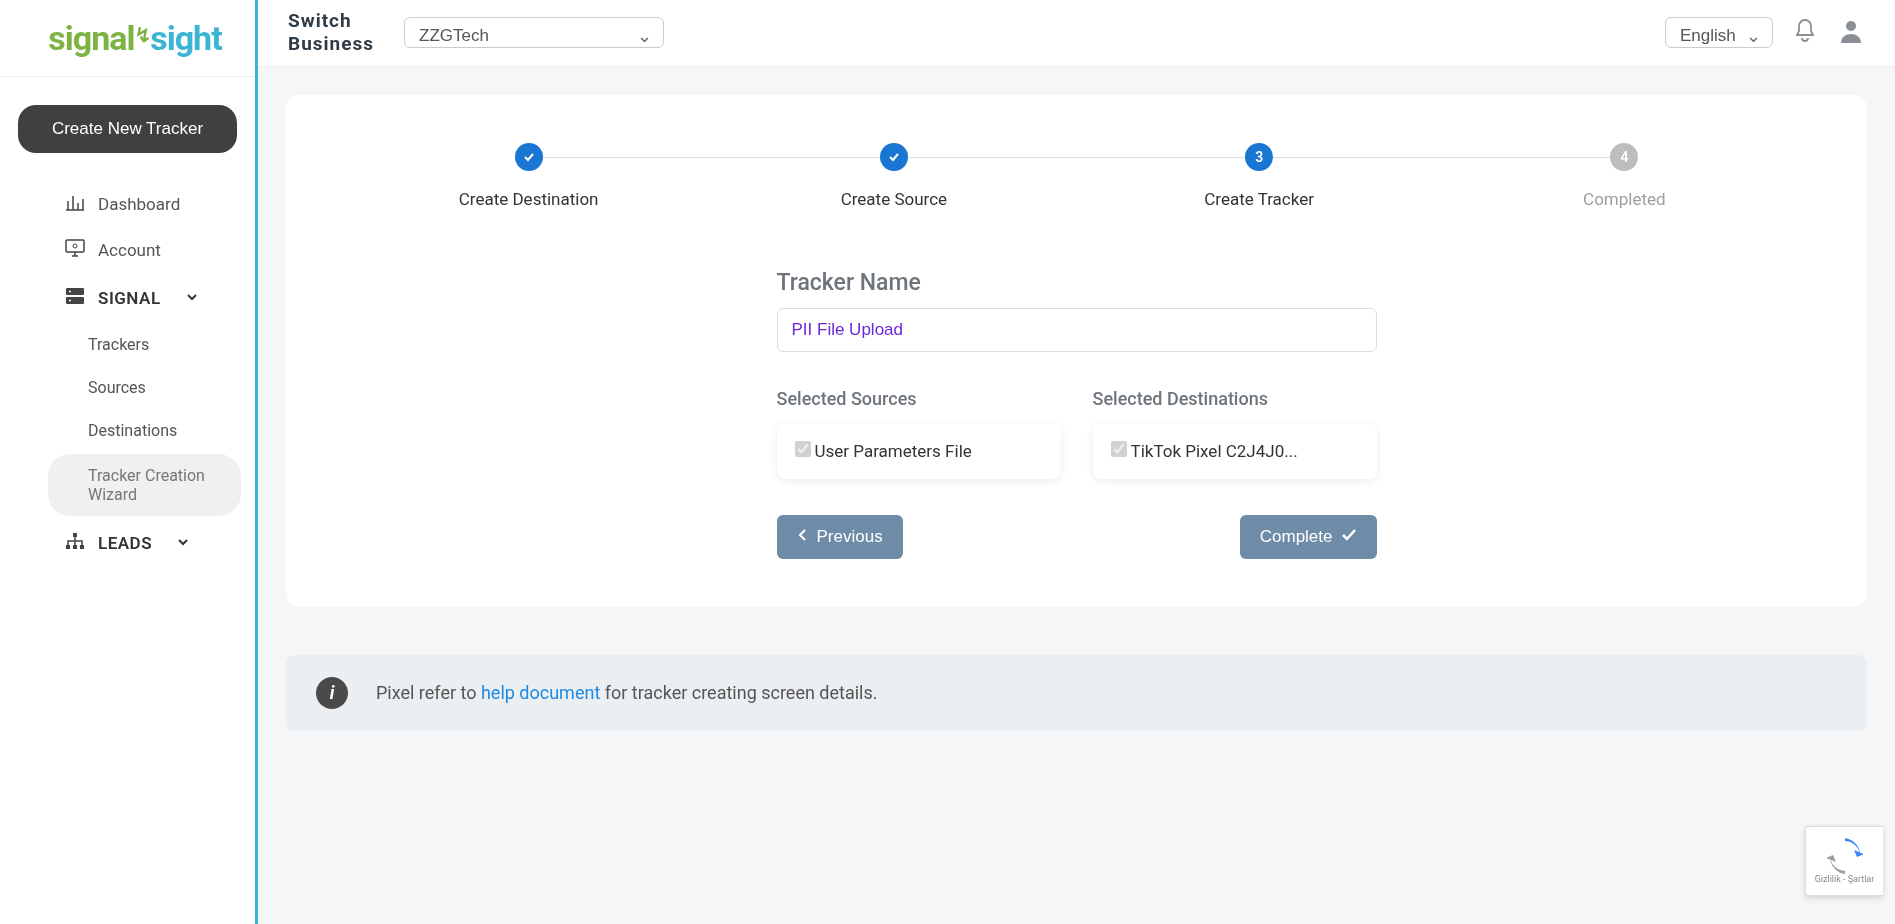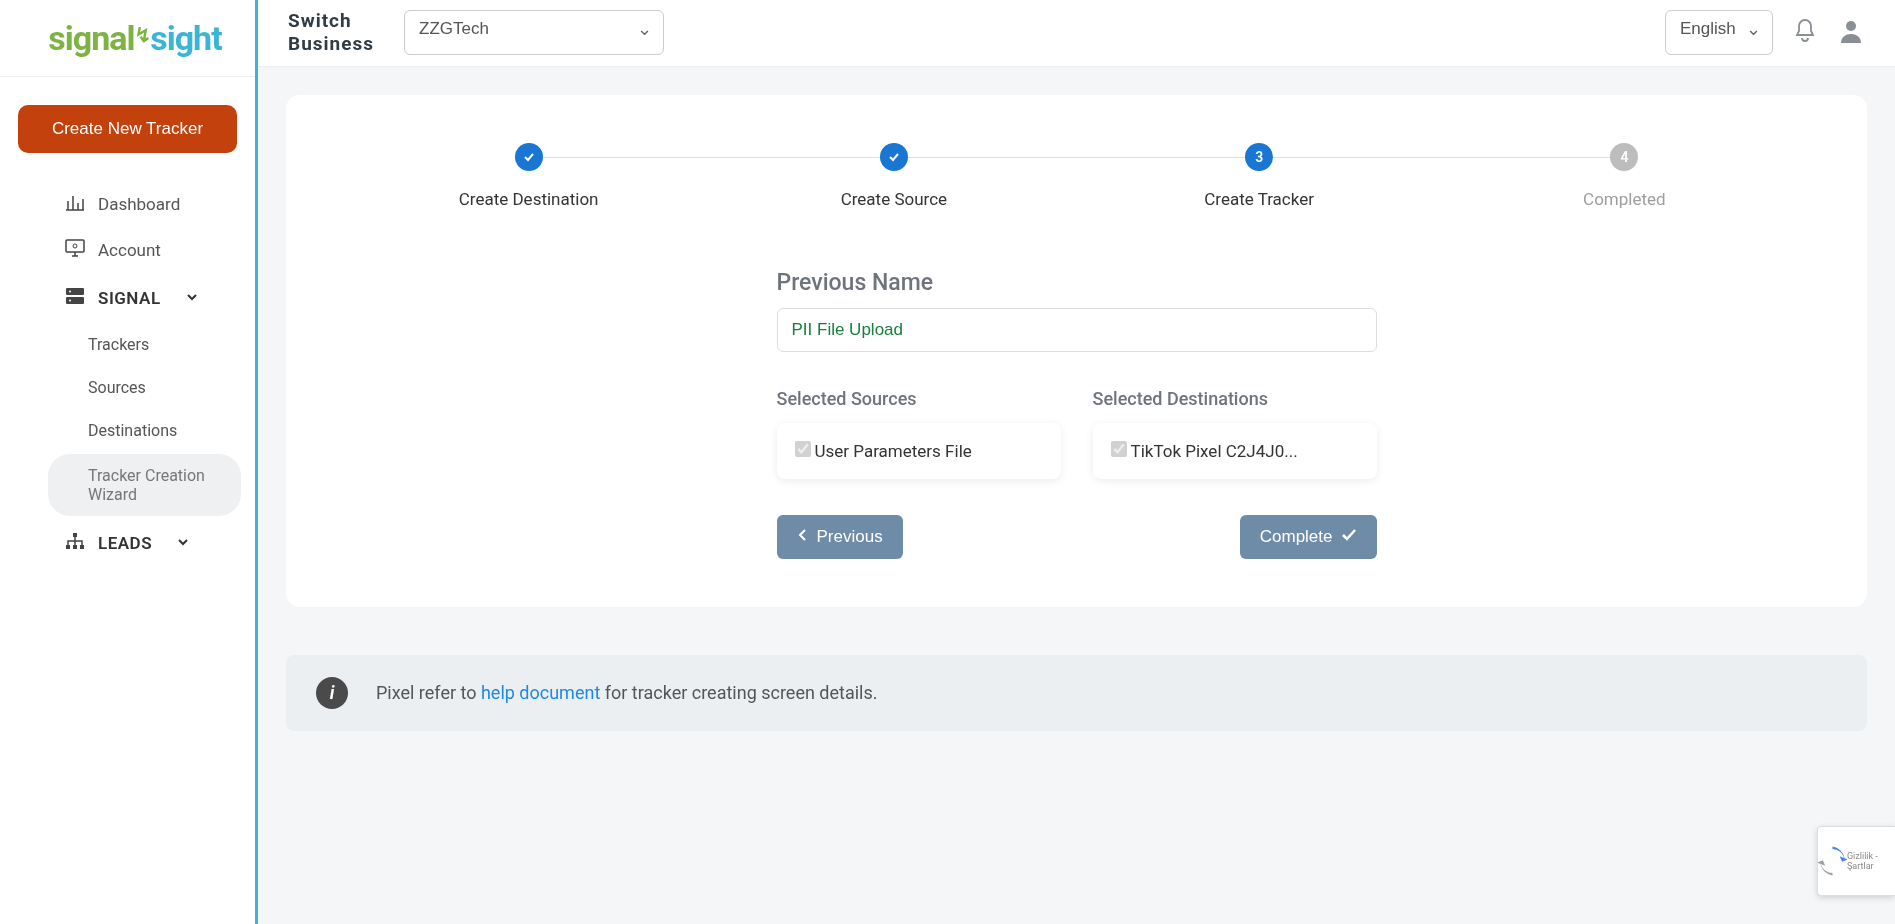--- a/index.html
+++ b/index.html
@@ -37,24 +37,24 @@
 .logo .b { color: #3bb5d6; }
 .logo-icon {
   display: inline-block;
   color: #7cb342;
   position: relative;
   top: -8px;
   font-size: 20px;
 }
 .btn-create {
   margin: 28px 18px 18px 18px;
-  background: #c2410c;
+  background: #404040;
   color: #fff;
   border: none;
-  border-radius: 10px;
+  border-radius: 18px;
   padding: 14px 10px;
   font-size: 17px;
   font-weight: 500;
   cursor: pointer;
 }
 .nav { padding: 10px 0; margin-left: 48px; }
 .nav-item {
   display: flex;
   align-items: center;
   padding: 12px 16px;
@@ -106,21 +106,21 @@
   font-size: 19px;
   font-weight: 700;
   color: #2f3b45;
   letter-spacing: 1px;
   line-height: 1.2;
   margin-right: 30px;
 }
 .select {
   border: 1px solid #ccc;
   border-radius: 6px;
-  padding: 8px 36px 16px 14px;
+  padding: 8px 36px 2px 14px;
   font-size: 17px;
   color: #555;
   background: #fff;
   appearance: none;
   position: relative;
   min-width: 260px;
   cursor: pointer;
 }
 .select-wrap { position: relative; display: inline-block; }
 .select-wrap::after {
@@ -171,21 +171,21 @@
 
 
 .form-area { max-width: 600px; margin: 0 auto; }
 .field-label { font-size: 23px; color: #6d747b; margin-bottom: 12px; font-weight: 500; }
 .text-input {
   width: 100%;
   border: 1px solid #ddd;
   border-radius: 6px;
   padding: 11px 14px;
   font-size: 17px;
-  color: #15803d;
+  color: #6d28d9;
   background: #fff;
 }
 .two-col { display: flex; gap: 32px; margin-top: 36px; }
 .col { flex: 1; }
 .col-label { font-size: 18px; color: #6d747b; margin-bottom: 14px; font-weight: 500; }
 .chip {
   background: #fff;
   border-radius: 8px;
   padding: 18px 18px;
   box-shadow: 0 2px 8px rgba(0,0,0,0.08);
@@ -227,31 +227,31 @@
   width: 32px; height: 32px; border-radius: 50%;
   background: #4a4a4a; color: #fff;
   display: flex; align-items: center; justify-content: center;
   font-size: 18px; font-weight: bold; font-style: italic;
 }
 .info-bar a { color: #1e88e5; text-decoration: none; }
 
 
 .recaptcha {
   position: fixed;
-  right: 0;
+  right: 12px;
   bottom: 28px;
   width: 78px;
   height: 70px;
   background: #fff;
   border: 1px solid #ddd;
   border-right: none;
   border-radius: 4px 0 0 4px;
   box-shadow: 0 2px 6px rgba(0,0,0,0.15);
   display: flex;
-  flex-direction: row;
+  flex-direction: column;
   align-items: center;
   justify-content: center;
   font-size: 9px;
   color: #888;
 }
 </style>
 </head>
 <body>
 
 <div class="app">
@@ -384,21 +384,21 @@
             <div class="step-circle active">3</div>
             <div class="step-label">Create Tracker</div>
           </div>
           <div class="step pending">
             <div class="step-circle pending">4</div>
             <div class="step-label">Completed</div>
           </div>
         </div>
 
         <div class="form-area">
-          <div class="field-label">Previous Name</div>
+          <div class="field-label">Tracker Name</div>
           <input type="text" class="text-input" value="PII File Upload" style="">
 
           <div class="two-col">
             <div class="col">
               <div class="col-label">Selected Sources</div>
               <div class="chip">
                 <input type="checkbox" checked="" disabled="" style="">
                 <span>User Parameters File</span>
               </div>
             </div>

